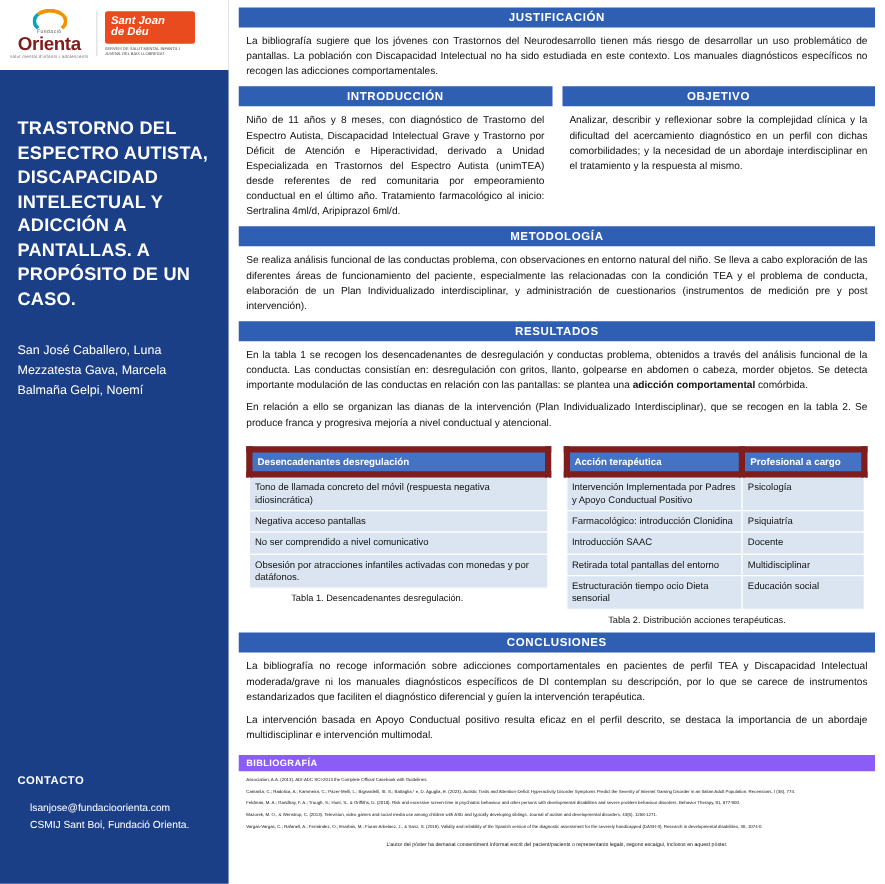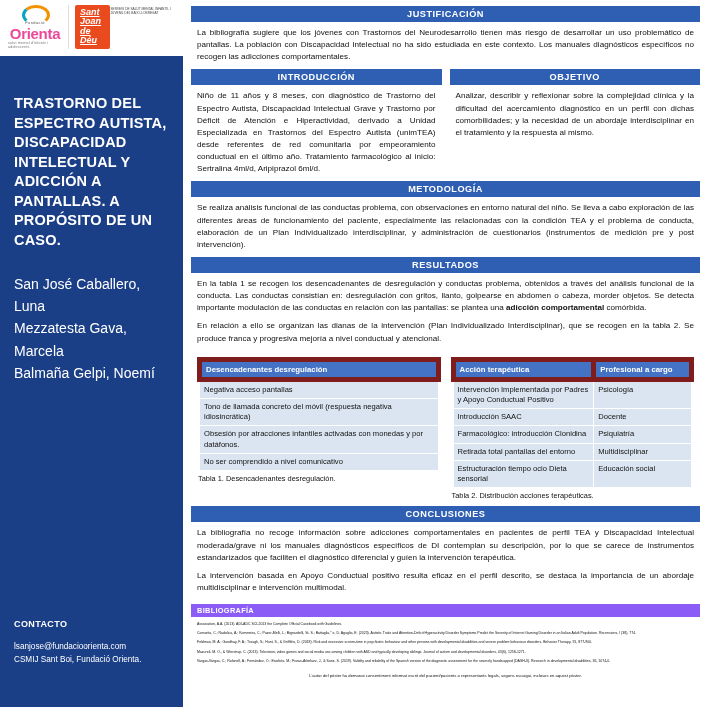--- a/index.html
+++ b/index.html
@@ -63,36 +63,35 @@
   }
   .logo-orienta .fund {
     font-size: 4px;
     color: #555;
     letter-spacing: .4px;
     margin-bottom: 1px;
   }
   .logo-orienta .name {
     font-size: 15px;
     font-weight: bold;
-    color: #ec4899;
+    color: #7f1d1d;
     letter-spacing: -.3px;
   }
   .logo-orienta .tag {
     font-size: 3.6px;
     color: #777;
     letter-spacing: .2px;
     margin-top: 1px;
   }
   .logo-sjd {
     border-left: 1px solid #ddd;
     padding-left: 6px;
     display: flex;
-    flex-direction: row;
+    flex-direction: column;
     justify-content: center;
-    text-decoration: underline;
   }
   .logo-sjd .sjd-box {
     background: #e94a1e;
     color: #fff;
     font-size: 9px;
     font-weight: bold;
     line-height: 1.05;
     padding: 3px 5px 4px 5px;
     border-radius: 2px;
     text-align: left;
@@ -107,34 +106,34 @@
   }
   .left-title {
     padding: 38px 14px 0 14px;
     font-size: 14.5px;
     font-weight: bold;
     line-height: 1.35;
     letter-spacing: .2px;
   }
   .left-authors {
     padding: 22px 14px 0 14px;
-    font-size: 14px;
+    font-size: 10px;
     line-height: 1.6;
   }
   .left-contact-head {
     position: absolute;
     left: 14px;
     bottom: 78px;
     font-size: 9px;
     font-weight: bold;
     letter-spacing: .4px;
   }
   .left-contact-body {
     position: absolute;
-    left: 14px;
+    left: 24px;
     bottom: 40px;
     font-size: 8.2px;
     line-height: 1.65;
     width: 160px;
   }
   
   .right-col {
     flex: 1;
     box-sizing: border-box;
     padding: 6px 8px 3px 8px;
@@ -195,20 +194,21 @@
     color: #111;
     padding: 3px 4px;
     border: 1px solid #ffffff;
     vertical-align: top;
     line-height: 1.35;
   }
   .tbl-caption {
     font-size: 7.4px;
     color: #111;
     padding: 3px 0 0 1px;
+    margin-left: 35px;
   }
   
   .biblio-head {
     background: #8b5cf6;
     color: #fff;
     font-size: 7.4px;
     font-weight: bold;
     text-align: left;
     padding: 2px 6px;
     letter-spacing: .3px;
@@ -293,56 +293,56 @@
     <div class="tables-wrap">
       <div class="tbl-block">
         <table class="poster-tbl">
           <thead>
             <tr>
               <th>Desencadenantes desregulación</th>
             </tr>
           </thead>
           <tbody>
             <tr>
+                <td>Tono de llamada concreto del móvil (respuesta negativa idiosincrática)</td>
+              </tr>
+            <tr>
                 <td>Negativa acceso pantallas</td>
               </tr>
             <tr>
-                <td>Tono de llamada concreto del móvil (respuesta negativa idiosincrática)</td>
+                <td>No ser comprendido a nivel comunicativo</td>
               </tr>
             <tr>
                 <td>Obsesión por atracciones infantiles activadas con monedas y por datáfonos.</td>
-              </tr>
-            <tr>
-                <td>No ser comprendido a nivel comunicativo</td>
               </tr>
           </tbody>
         </table>
         <div class="tbl-caption">Tabla 1. Desencadenantes desregulación.</div>
       </div>
 
       <div class="tbl-block">
         <table class="poster-tbl">
           <thead>
             <tr>
               <th style="width:60%">Acción terapéutica</th>
               <th style="width:40%">Profesional a cargo</th>
             </tr>
           </thead>
           <tbody>
             <tr>
               <td>Intervención Implementada por Padres y Apoyo Conductual Positivo</td>
               <td>Psicología</td>
             </tr>
             <tr>
+              <td>Farmacológico: introducción Clonidina</td>
+              <td>Psiquiatría</td>
+            </tr>
+            <tr>
               <td>Introducción SAAC</td>
               <td>Docente</td>
-            </tr>
-            <tr>
-              <td>Farmacológico: introducción Clonidina</td>
-              <td>Psiquiatría</td>
             </tr>
             <tr>
               <td>Retirada total pantallas del entorno</td>
               <td>Multidisciplinar</td>
             </tr>
             <tr>
               <td>Estructuración tiempo ocio Dieta sensorial</td>
               <td>Educación social</td>
             </tr>
           </tbody>

